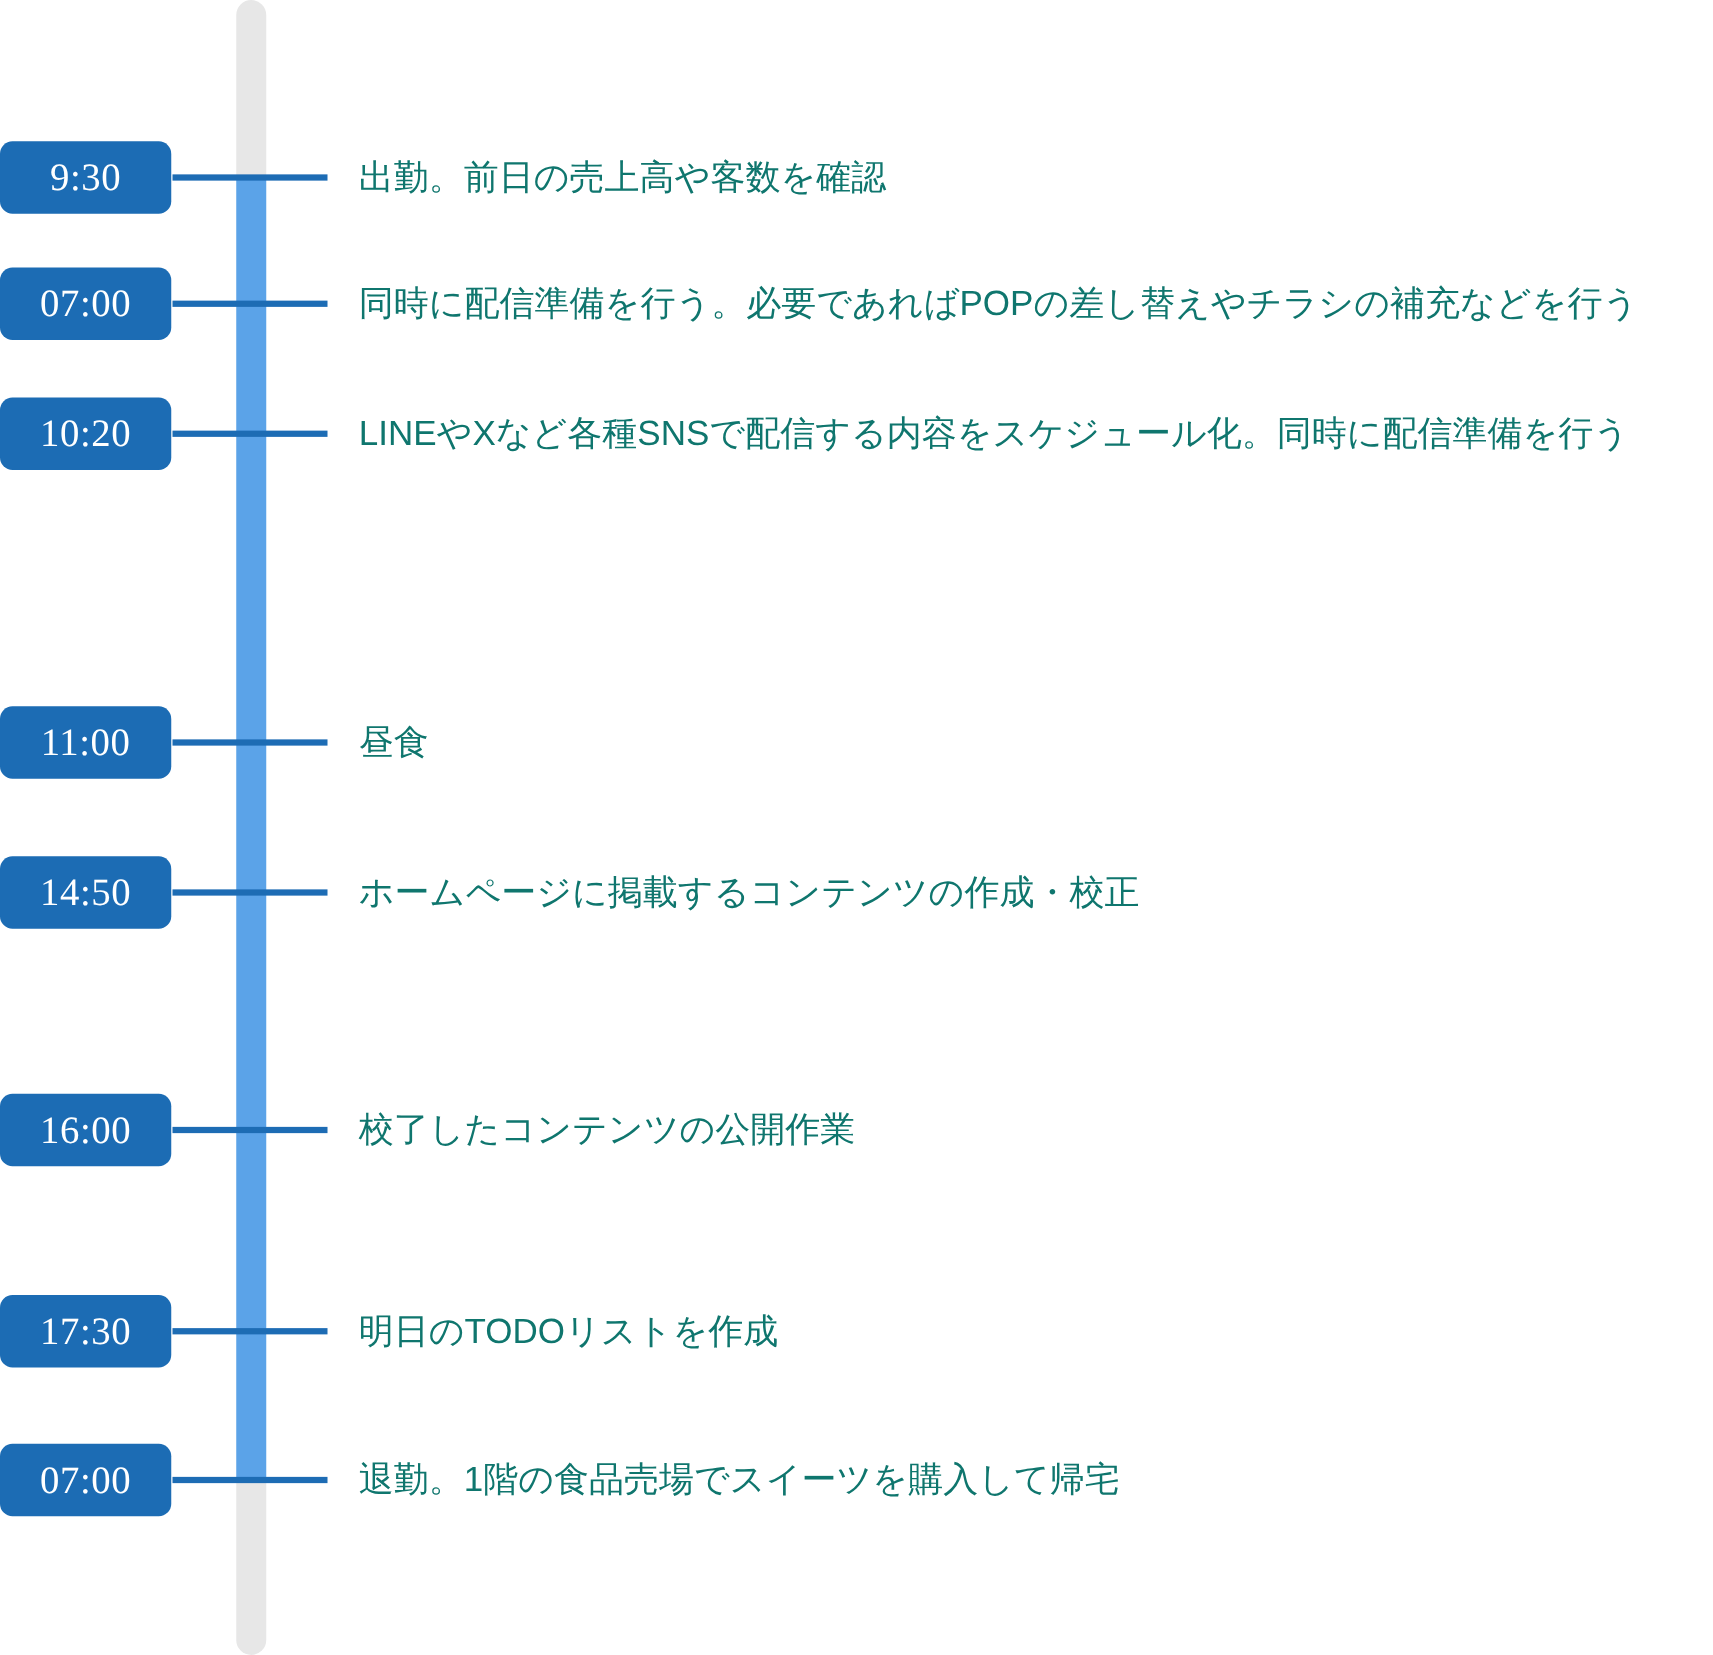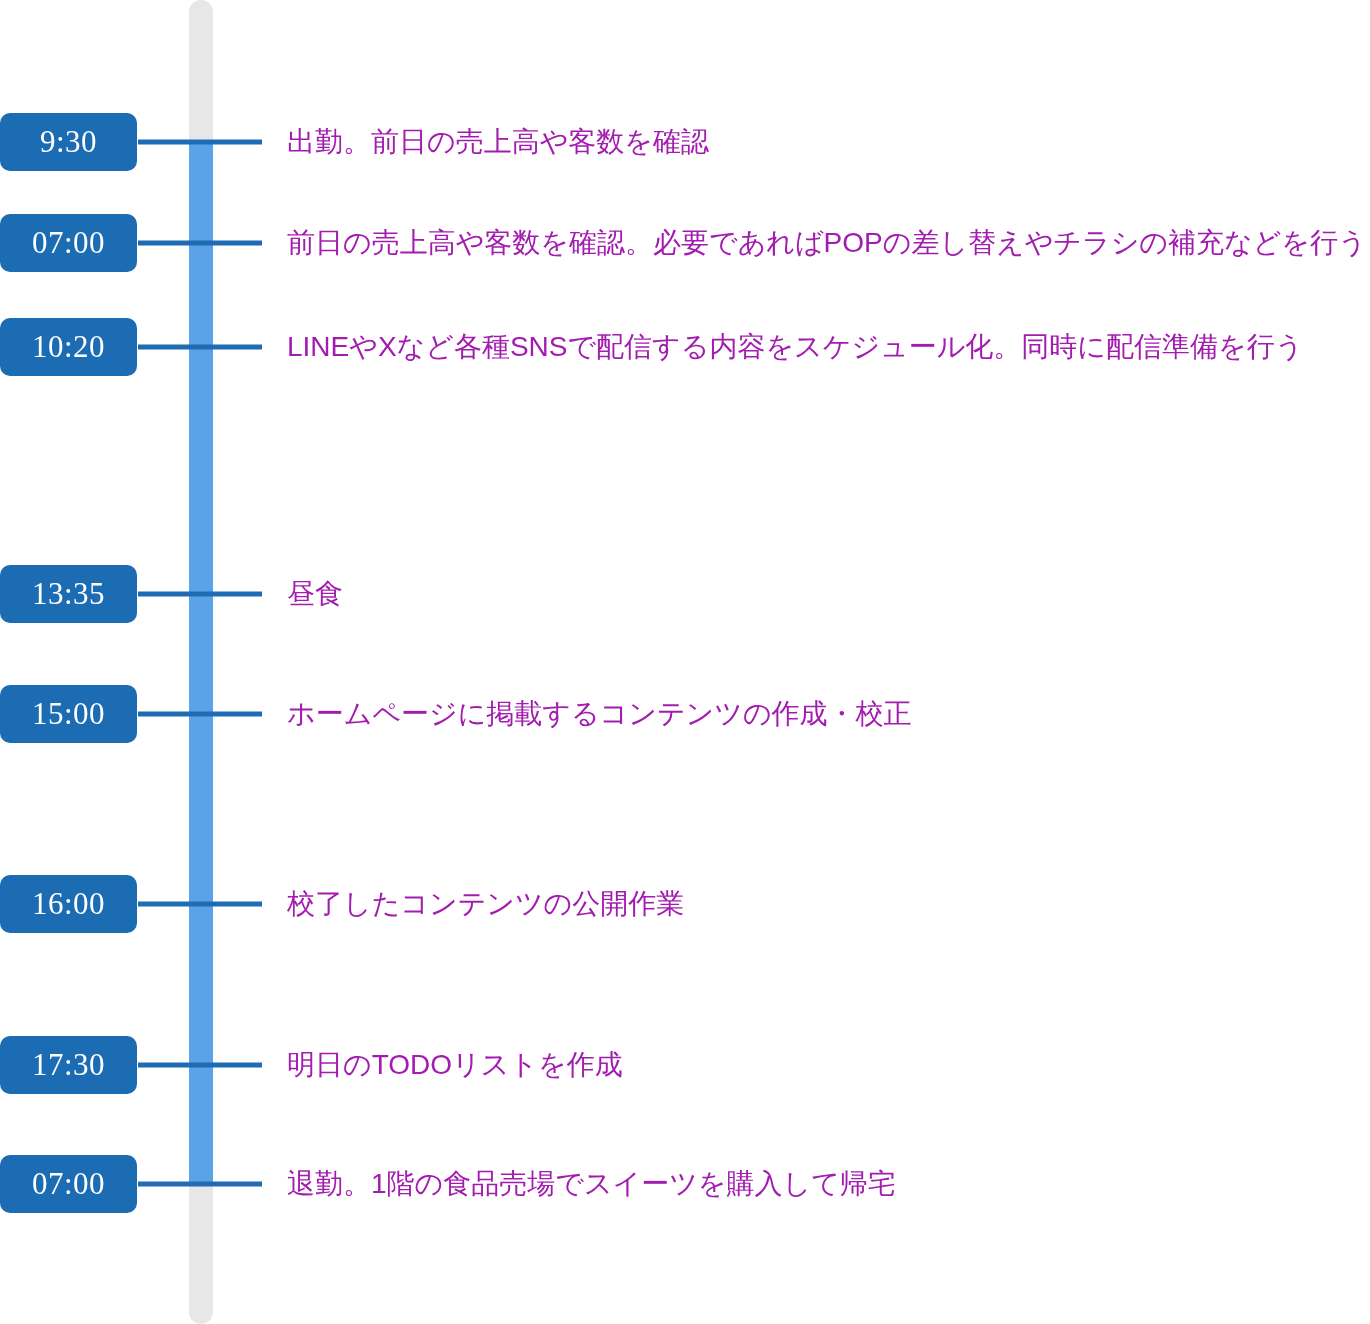--- a/index.html
+++ b/index.html
@@ -97,21 +97,21 @@
     z-index: 4;
   }
 
   .event-text {
     position: absolute;
     left: 287px;
     transform: translateY(-50%);
     font-family: "Liberation Sans", "DejaVu Sans", sans-serif;
     font-size: 28px;
     line-height: 1.35;
-    color: #a21caf;
+    color: #0f766e;
     white-space: nowrap;
     z-index: 2;
   }
 </style>
 </head>
 <body>
 
 <div id="timeline-root">
 
   <div class="track">
@@ -122,34 +122,34 @@
 
   <div id="rows-host">
       <div class="tl-row" style="top: 142px;">
         <div class="time-badge">9:30</div>
         <div class="connector"></div>
         <div class="event-text">出勤。前日の売上高や客数を確認</div>
       </div>
       <div class="tl-row" style="top: 243px;">
         <div class="time-badge">07:00</div>
         <div class="connector"></div>
-        <div class="event-text">前日の売上高や客数を確認。必要であればPOPの差し替えやチラシの補充などを行う</div>
+        <div class="event-text">同時に配信準備を行う。必要であればPOPの差し替えやチラシの補充などを行う</div>
       </div>
       <div class="tl-row" style="top: 347px;">
         <div class="time-badge">10:20</div>
         <div class="connector"></div>
         <div class="event-text">LINEやXなど各種SNSで配信する内容をスケジュール化。同時に配信準備を行う</div>
       </div>
       <div class="tl-row" style="top: 594px;">
-        <div class="time-badge">13:35</div>
+        <div class="time-badge">11:00</div>
         <div class="connector"></div>
         <div class="event-text">昼食</div>
       </div>
       <div class="tl-row" style="top: 714px;">
-        <div class="time-badge">15:00</div>
+        <div class="time-badge">14:50</div>
         <div class="connector"></div>
         <div class="event-text">ホームページに掲載するコンテンツの作成・校正</div>
       </div>
       <div class="tl-row" style="top: 904px;">
         <div class="time-badge">16:00</div>
         <div class="connector"></div>
         <div class="event-text">校了したコンテンツの公開作業</div>
       </div>
       <div class="tl-row" style="top: 1065px;">
         <div class="time-badge">17:30</div>

